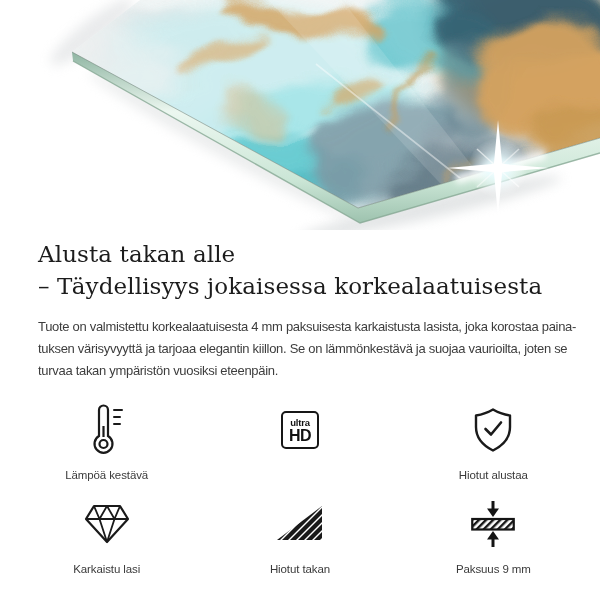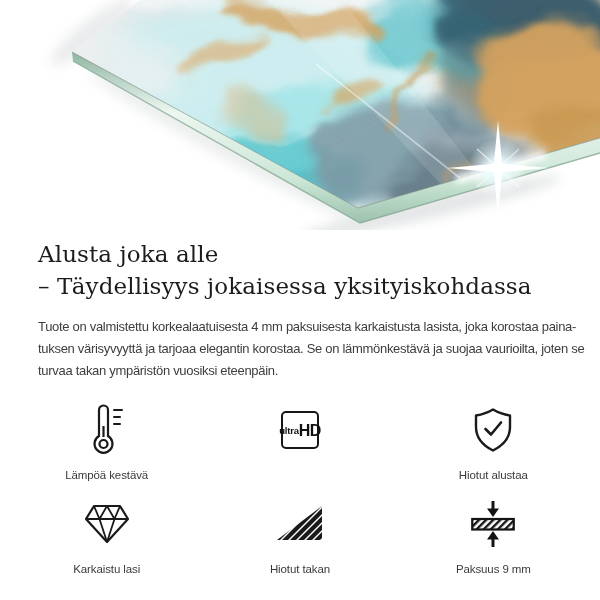--- a/index.html
+++ b/index.html
@@ -26,21 +26,21 @@
   .features { margin:20px auto 0; width:580px;
     display:grid; grid-template-columns:repeat(3,1fr); row-gap:13px; }
   .feat { text-align:center; }
   .feat-icon { height:56px; display:flex; align-items:center; justify-content:center; }
   .feat-label { display:block; margin-top:10px; font-size:11.5px; line-height:15px;
     color:#3a3a3a; letter-spacing:-0.1px; }
   .icon-stroke { stroke:#1a1a1a; fill:none; }
 
   
   .uhd { width:38px; height:38px; border:2.7px solid #161616; border-radius:5px;
-    display:flex; flex-direction:row; align-items:center; justify-content:center;
+    display:flex; flex-direction:column; align-items:center; justify-content:center;
     padding-top:1px; }
   .uhd-top { font-size:9.5px; font-weight:700; line-height:10px; color:#111; letter-spacing:-0.2px; }
   .uhd-hd  { font-size:16px;  font-weight:800; line-height:15px; color:#111; letter-spacing:-0.5px; }
 </style>
 </head>
 <body>
 
 <div class="page">
 
   <div class="hero">
@@ -134,27 +134,27 @@
         <polygon points="447,168 498,163.5 549,168 498,172.5" fill="#ffffff"></polygon>
         <polygon points="498,120 502.5,168 498,216 493.5,168" fill="#ffffff"></polygon>
         <line x1="477" y1="149" x2="519" y2="187" stroke="#ffffff" stroke-width="1.4" opacity="0.6"></line>
         <line x1="519" y1="149" x2="477" y2="187" stroke="#ffffff" stroke-width="1.4" opacity="0.5"></line>
         <circle cx="498" cy="168" r="4.5" fill="#ffffff"></circle>
       </g>
     </svg>
   </div>
 
   <div class="title-block">
-    <span class="title-line" data-bind="content.title.line1">Alusta joka alle</span>
-    <span class="title-line" data-bind="content.title.line2">– Täydellisyys jokaisessa yksityiskohdassa</span>
+    <span class="title-line" data-bind="content.title.line1">Alusta takan alle</span>
+    <span class="title-line" data-bind="content.title.line2">– Täydellisyys jokaisessa korkealaatuisesta</span>
   </div>
 
   <div class="para-block">
     <span class="para-line" data-bind="content.paragraph.lines.0">Tuote on valmistettu korkealaatuisesta 4 mm paksuisesta karkaistusta lasista, joka korostaa paina-</span>
-    <span class="para-line" data-bind="content.paragraph.lines.1">tuksen värisyvyyttä ja tarjoaa elegantin korostaa. Se on lämmönkestävä ja suojaa vaurioilta, joten se</span>
+    <span class="para-line" data-bind="content.paragraph.lines.1">tuksen värisyvyyttä ja tarjoaa elegantin kiillon. Se on lämmönkestävä ja suojaa vaurioilta, joten se</span>
     <span class="para-line" data-bind="content.paragraph.lines.2">turvaa takan ympäristön vuosiksi eteenpäin.</span>
   </div>
 
   <div class="features">
 
     <div class="feat">
       <div class="feat-icon">
         <svg width="34" height="54" viewBox="0 0 34 54">
           <path class="icon-stroke" stroke-width="2.2" d="M9,7 a4.5,4.5 0 0 1 9,0 V33 a9,9 0 1 1 -9,0 Z"></path>
           <line class="icon-stroke" stroke-width="2.2" x1="13.5" y1="23" x2="13.5" y2="34"></line>

